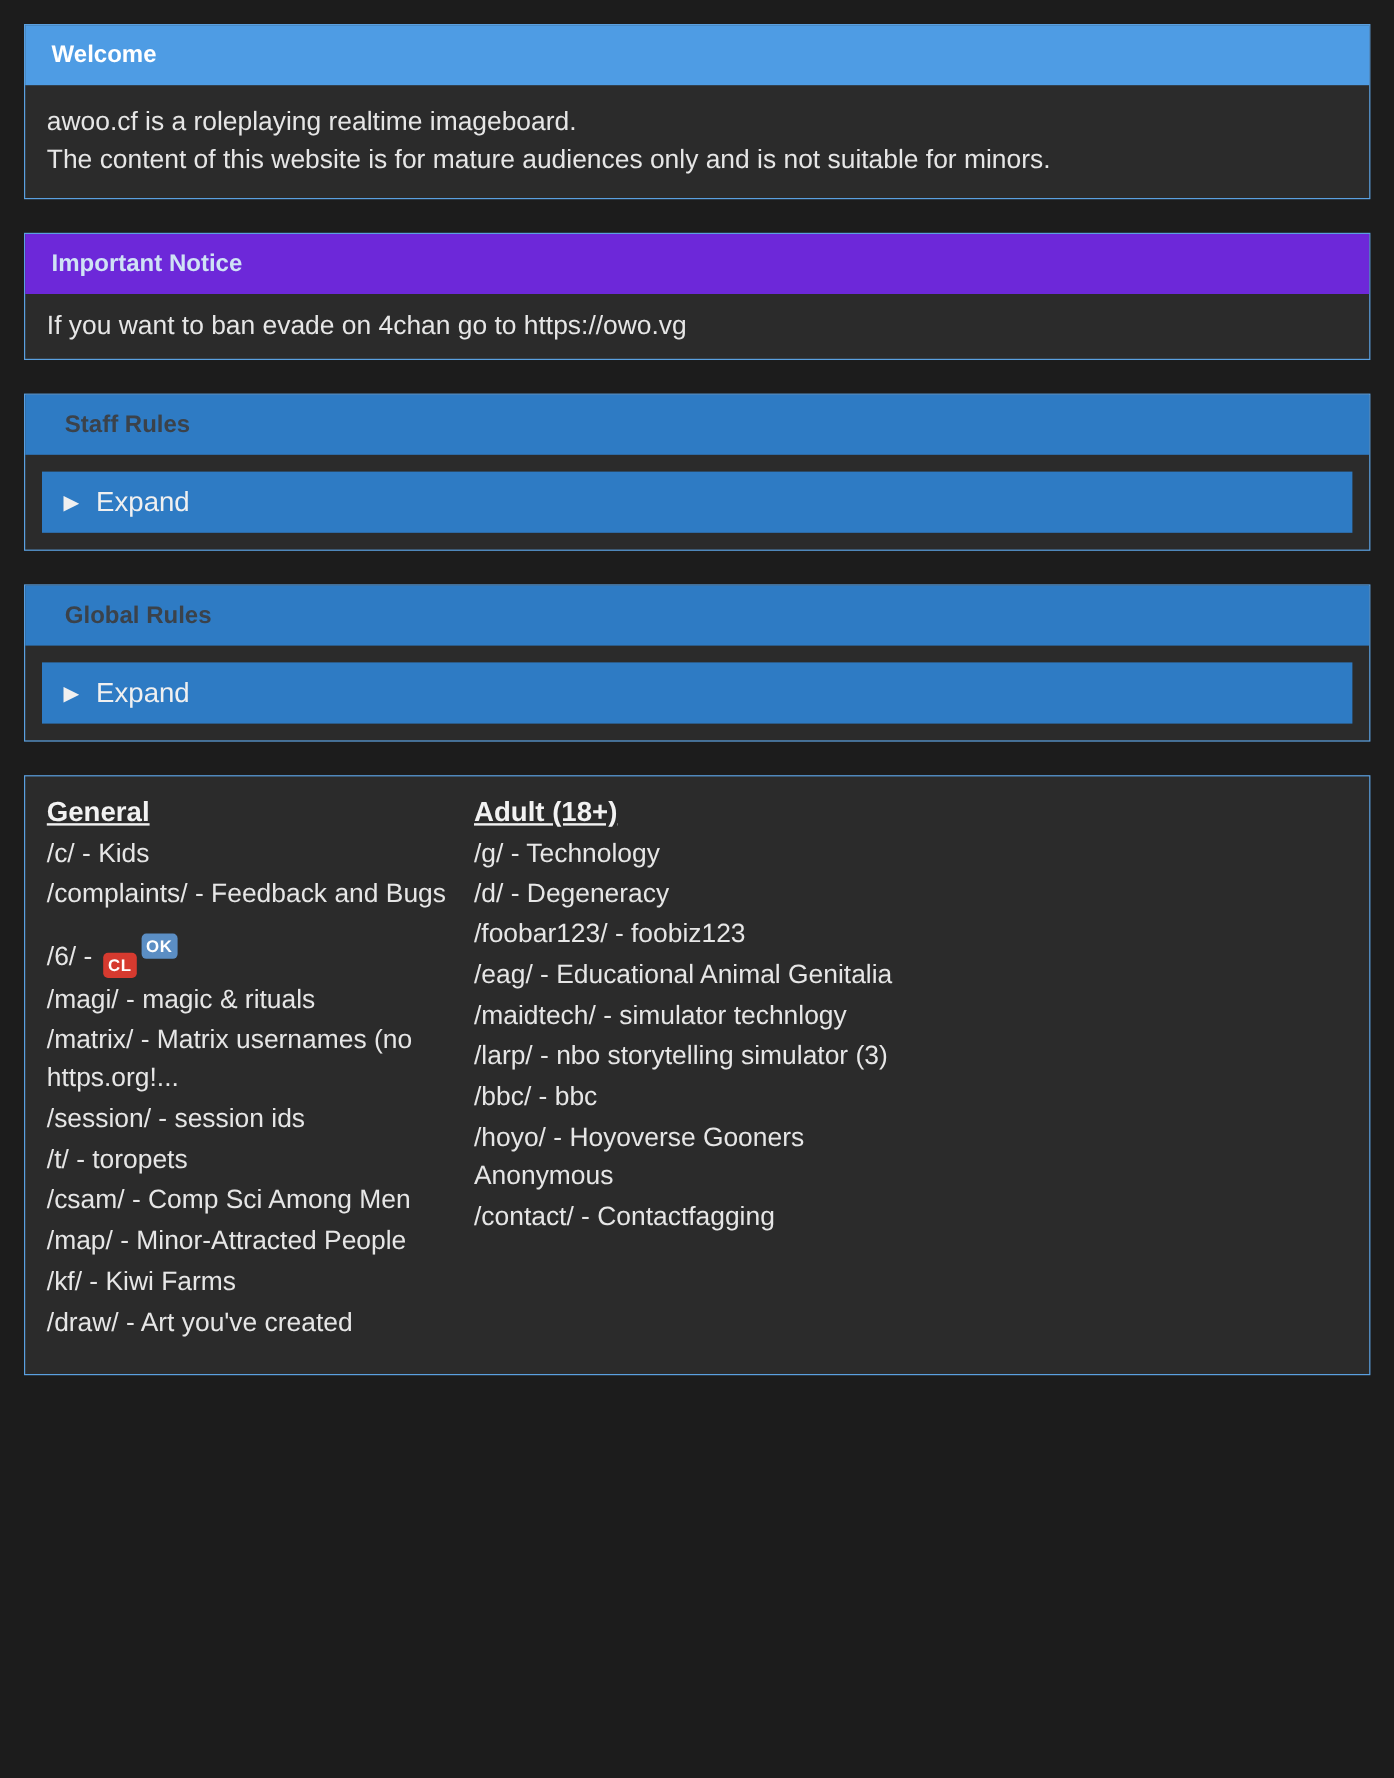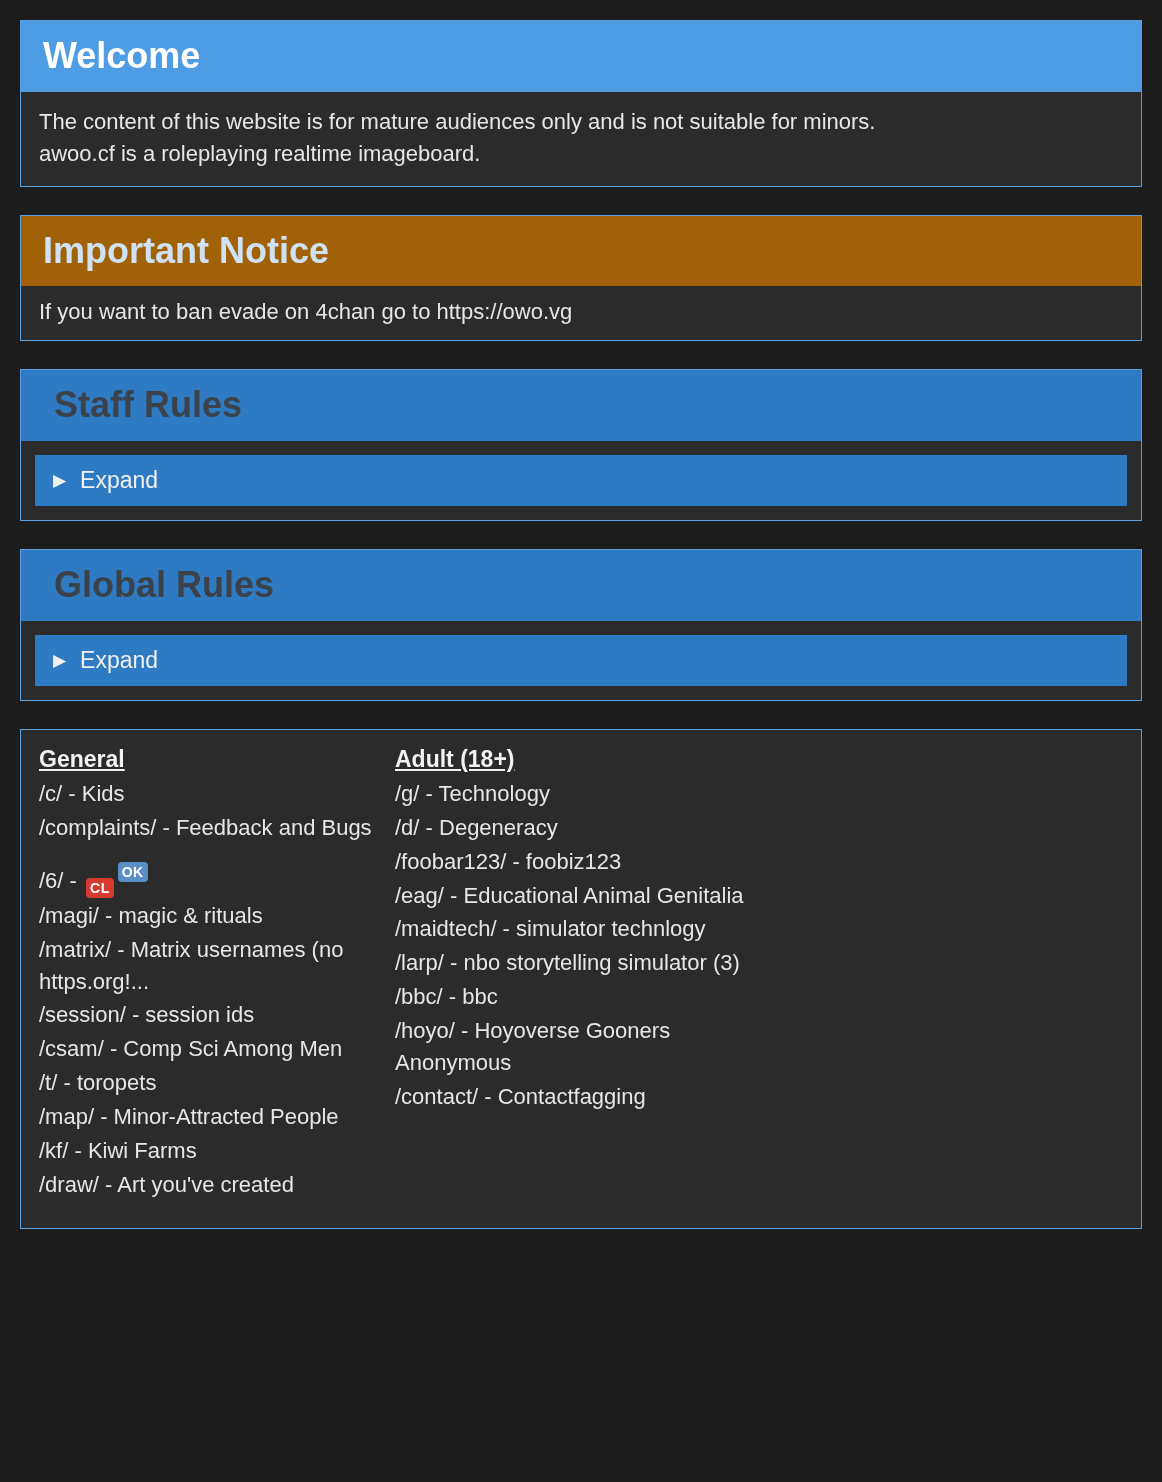--- a/index.html
+++ b/index.html
@@ -17,30 +17,30 @@
   }
 
   .panel {
     border: 1px solid #5aa0e0;
     margin-bottom: 28px;
     background: #2b2b2b;
   }
 
   .panel-header {
     padding: 12px 22px;
-    font-size: 36px;
+    font-size: 20px;
     font-weight: bold;
     line-height: 1.3;
   }
   .panel-header.bright {
     background: #4e9ce4;
     color: #ffffff;
   }
   .panel-header.mid {
-    background: #a16207;
+    background: #6d28d9;
     color: #cfe2f5;
   }
   .panel-header.dim {
     background: #2e7bc4;
     color: #3b424a;
     padding-left: 33px;
   }
 
   .panel-body {
     padding: 14px 18px 16px 18px;
@@ -119,22 +119,22 @@
   .badge.ok { background: #5b8ec4; }
 </style>
 </head>
 <body>
 
 <div>
 
   <section class="panel">
     <div class="panel-header bright">Welcome</div>
     <div class="panel-body">
+      <p>awoo.cf is a roleplaying realtime imageboard.</p>
       <p>The content of this website is for mature audiences only and is not suitable for minors.</p>
-      <p>awoo.cf is a roleplaying realtime imageboard.</p>
     </div>
   </section>
 
   <section class="panel">
     <div class="panel-header mid">Important Notice</div>
     <div class="panel-body tight">
       <p>If you want to ban evade on 4chan go to https://owo.vg</p>
     </div>
   </section>
 
@@ -164,22 +164,22 @@
           <span class="col-title">General</span>
           <span class="board-item"><span>/c/ - Kids</span></span>
           <span class="board-item"><span>/complaints/ - Feedback and Bugs</span></span>
           <span class="board-item"><span>/6/ - </span><span class="emoji-row">
               <span class="badge cl">CL</span>
               <span class="badge ok">OK</span>
             </span></span>
           <span class="board-item"><span>/magi/ - magic &amp; rituals</span></span>
           <span class="board-item"><span>/matrix/ - Matrix usernames (no https.org!...</span></span>
           <span class="board-item"><span>/session/ - session ids</span></span>
+          <span class="board-item"><span>/t/ - toropets</span></span>
           <span class="board-item"><span>/csam/ - Comp Sci Among Men</span></span>
-          <span class="board-item"><span>/t/ - toropets</span></span>
           <span class="board-item"><span>/map/ - Minor-Attracted People</span></span>
           <span class="board-item"><span>/kf/ - Kiwi Farms</span></span>
           <span class="board-item"><span>/draw/ - Art you've created</span></span>
         </div>
         <div class="board-col">
           <span class="col-title">Adult (18+)</span>
           <span class="board-item"><span>/g/ - Technology</span></span>
           <span class="board-item"><span>/d/ - Degeneracy</span></span>
           <span class="board-item"><span>/foobar123/ - foobiz123</span></span>
           <span class="board-item"><span>/eag/ - Educational Animal Genitalia</span></span>

